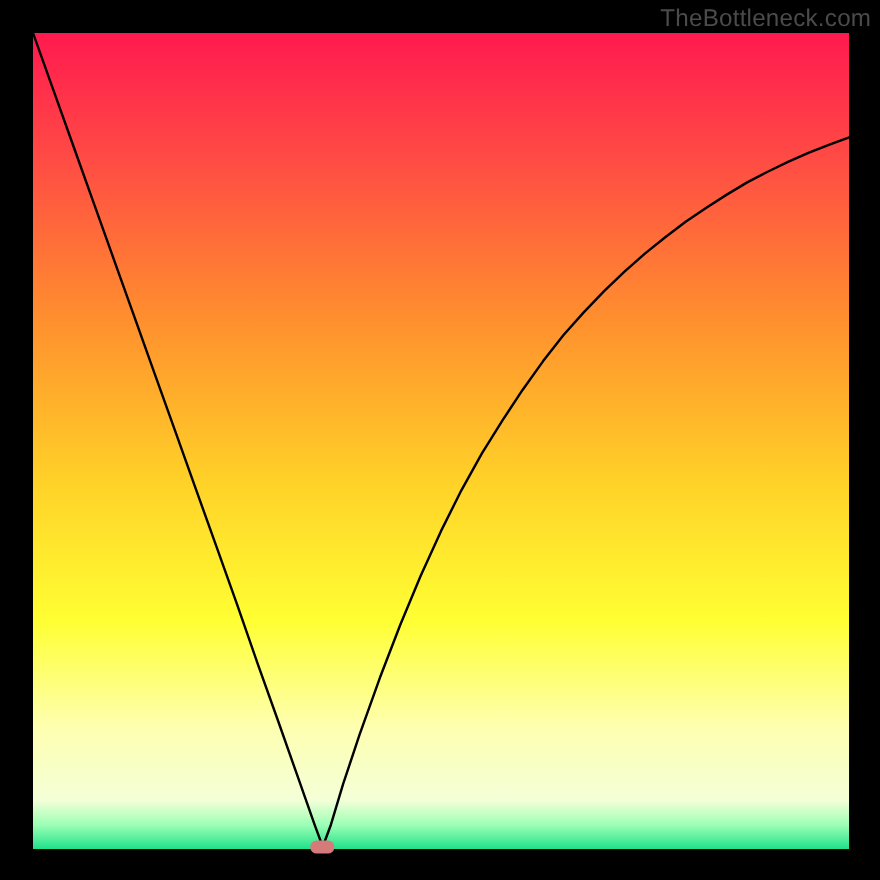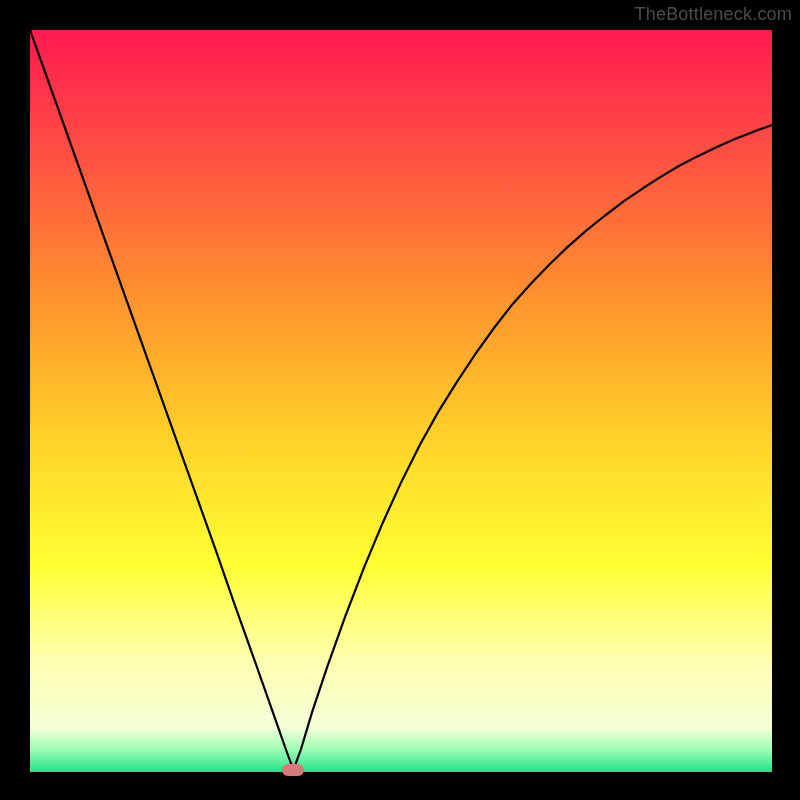--- a/index.html
+++ b/index.html
@@ -14,21 +14,21 @@
   .frame {
     position: relative;
     width: 800px;
     height: 800px;
   }
   .watermark {
     position: absolute;
     top: 4px;
     right: 8px;
     color: #4b4b4b;
-    font-size: 18px;
+    font-size: 22px;
     font-weight: 500;
     z-index: 5;
     letter-spacing: 0.2px;
   }
   .plot {
     position: absolute;
     left: 30px;
     top: 30px;
     width: 742px;
     height: 742px;

